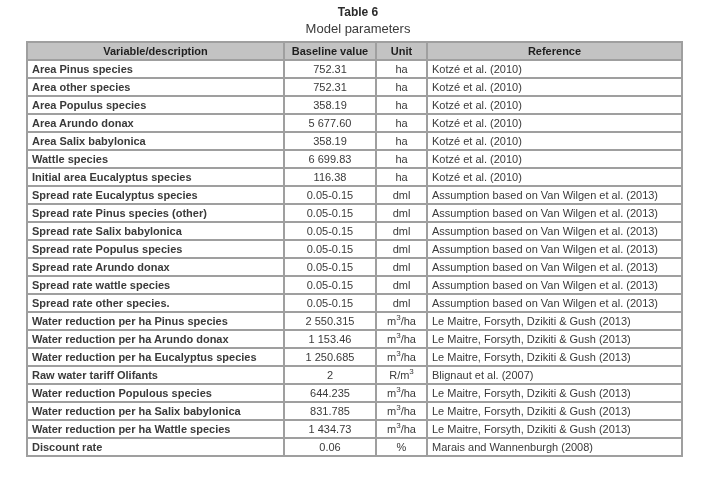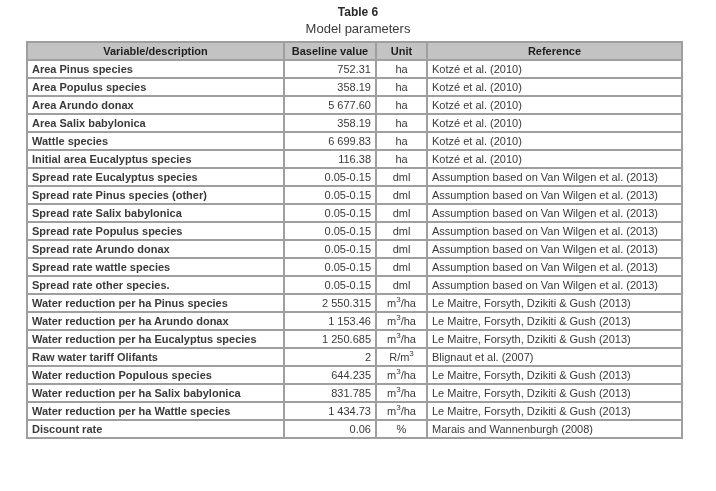--- a/index.html
+++ b/index.html
@@ -47,21 +47,21 @@
     overflow:hidden;
     box-sizing:content-box;
   }
   table.params th{
     background:var(--header-bg);
     font-weight:bold;
     text-align:center;
     color:#1f1f1f;
   }
   td.c-var{text-align:left;font-weight:bold;}
-  td.c-val{text-align:right;margin-left:35px;}
+  td.c-val{text-align:center;margin-left:35px;}
   td.c-unit{text-align:center;}
   td.c-ref{text-align:left;margin-top:39px;}
   td sup{
     font-size:8px;
     line-height:0;
     vertical-align:super;
   }
 </style>
 </head>
 <body>
@@ -86,20 +86,26 @@
       </tr>
     </thead>
     <tbody>
         <tr>
           <td class="c-var">Area Pinus species</td>
           <td class="c-val">752.31</td>
           <td class="c-unit"><span>ha</span></td>
           <td class="c-ref">Kotzé et al. (2010)</td>
         </tr>
         <tr>
+          <td class="c-var">Area other species</td>
+          <td class="c-val">752.31</td>
+          <td class="c-unit"><span>ha</span></td>
+          <td class="c-ref">Kotzé et al. (2010)</td>
+        </tr>
+        <tr>
           <td class="c-var">Area Populus species</td>
           <td class="c-val">358.19</td>
           <td class="c-unit"><span>ha</span></td>
           <td class="c-ref">Kotzé et al. (2010)</td>
         </tr>
         <tr>
           <td class="c-var">Area Arundo donax</td>
           <td class="c-val">5 677.60</td>
           <td class="c-unit"><span>ha</span></td>
           <td class="c-ref">Kotzé et al. (2010)</td>

